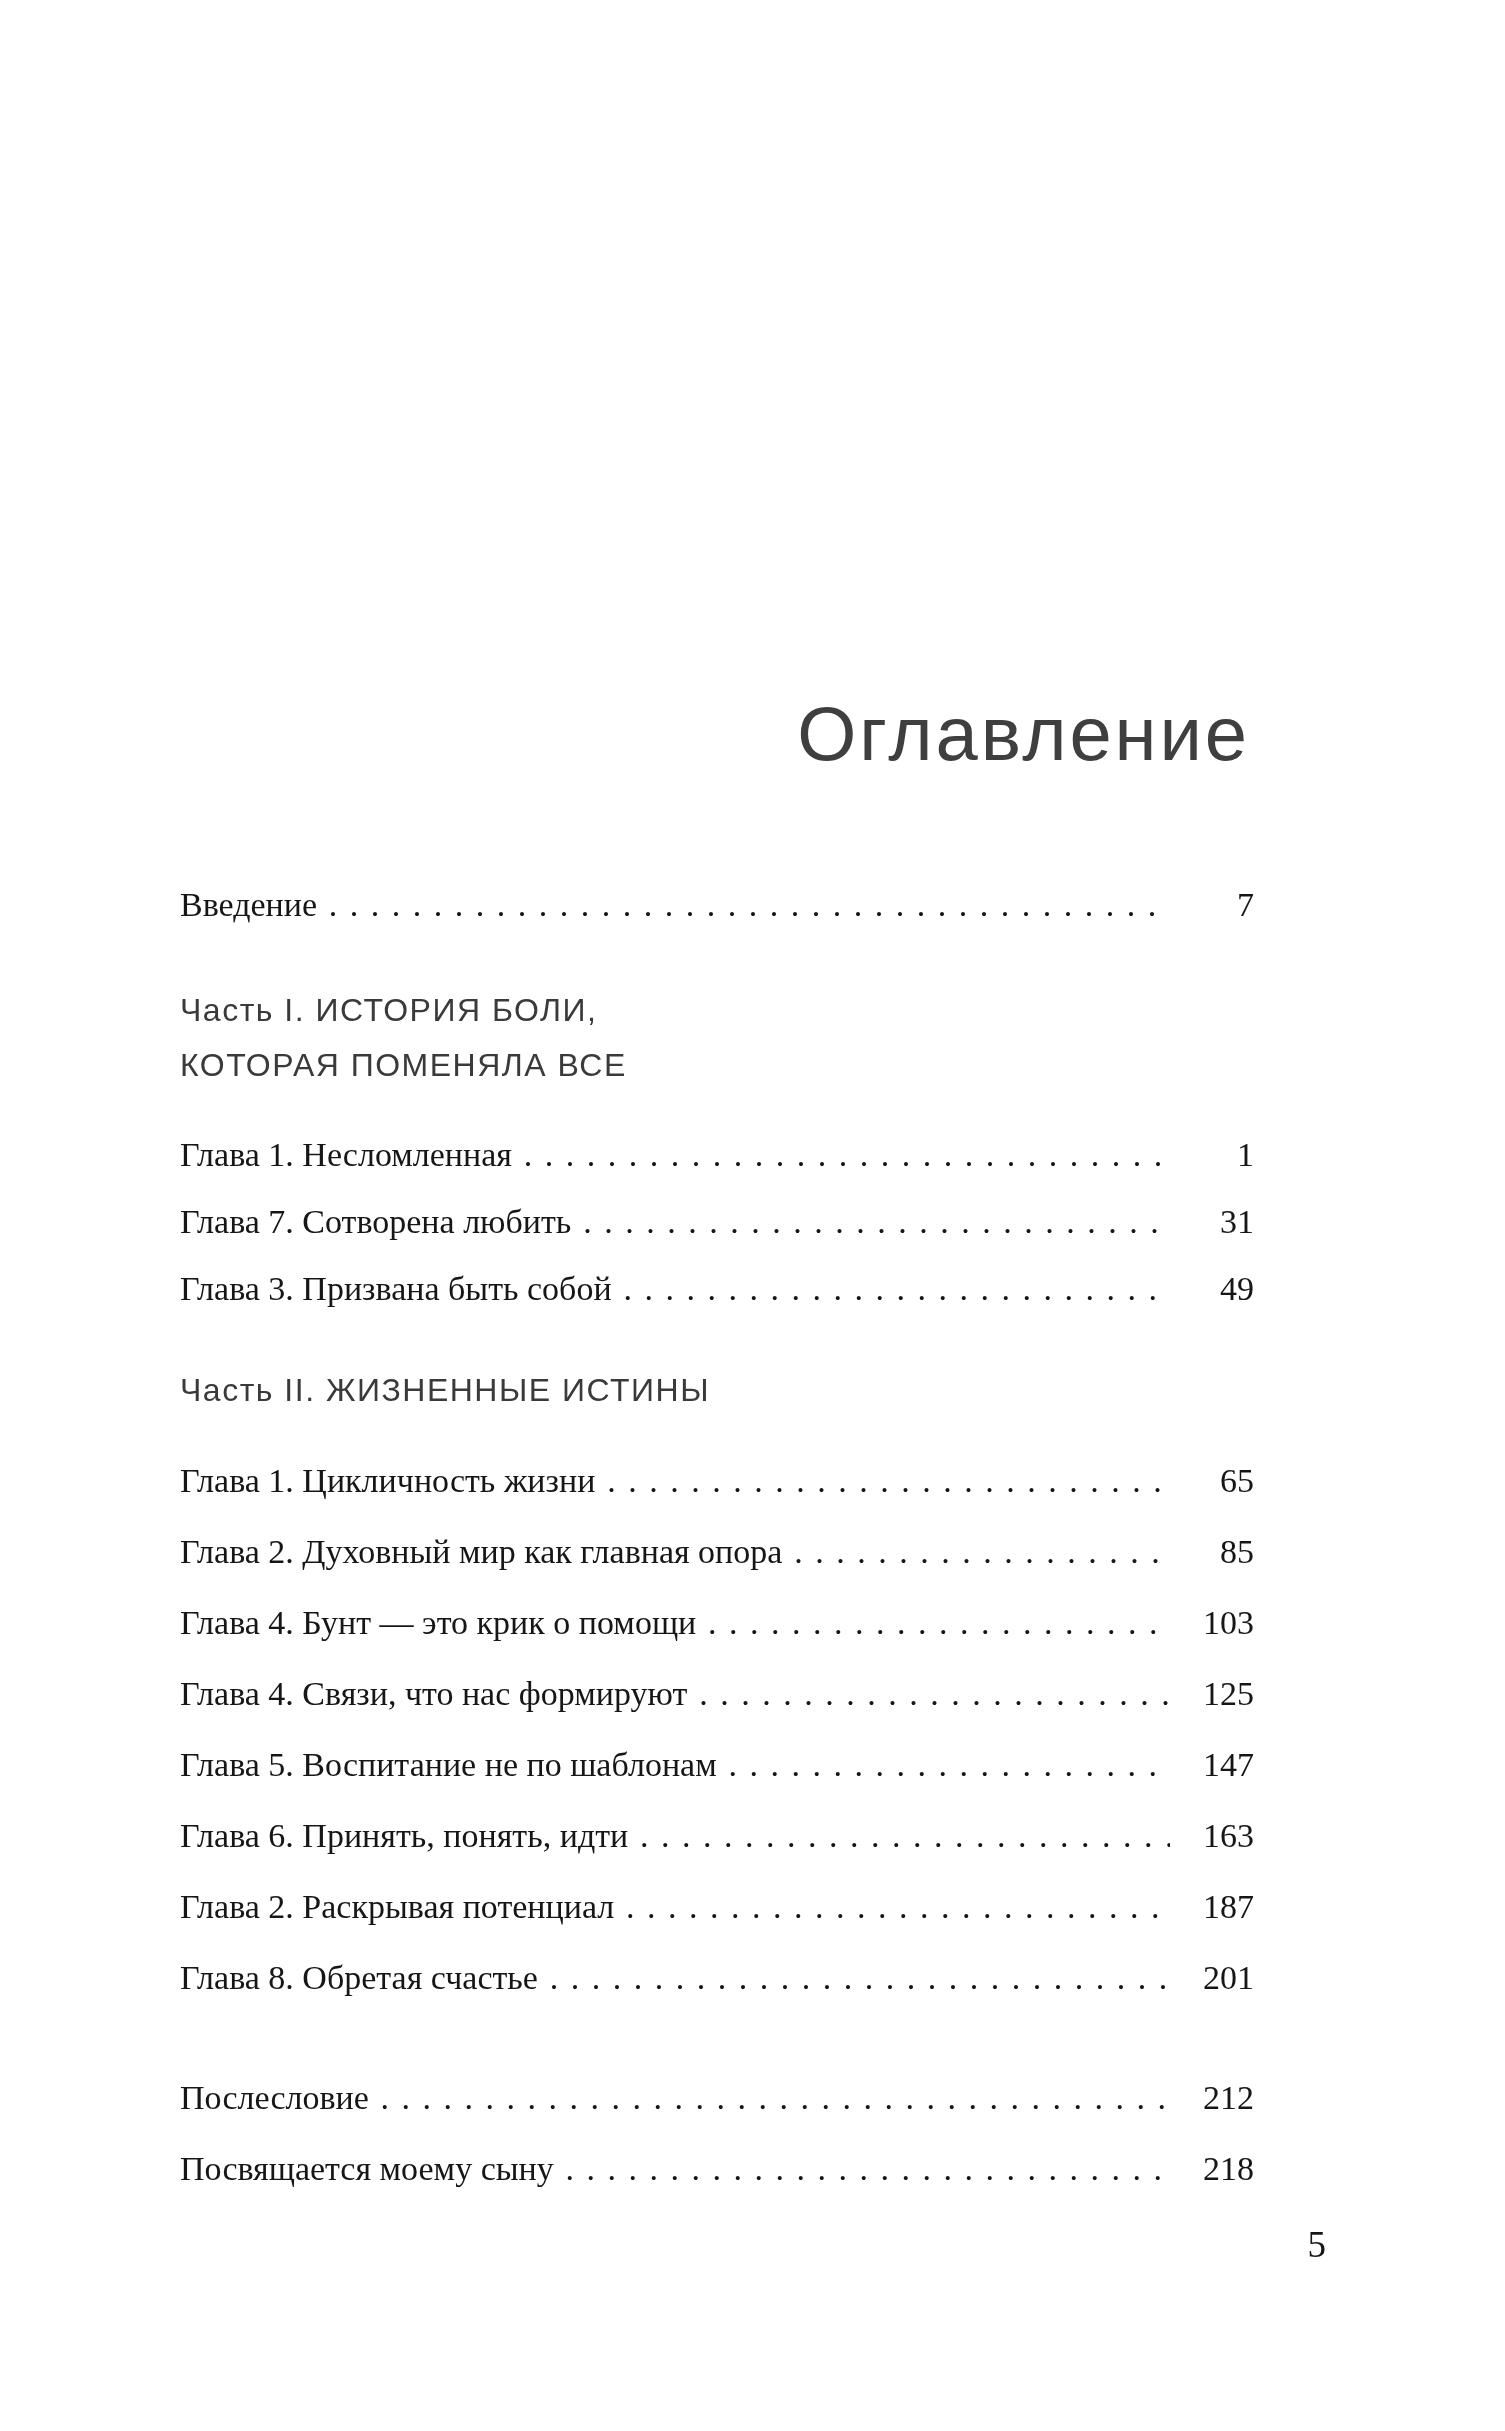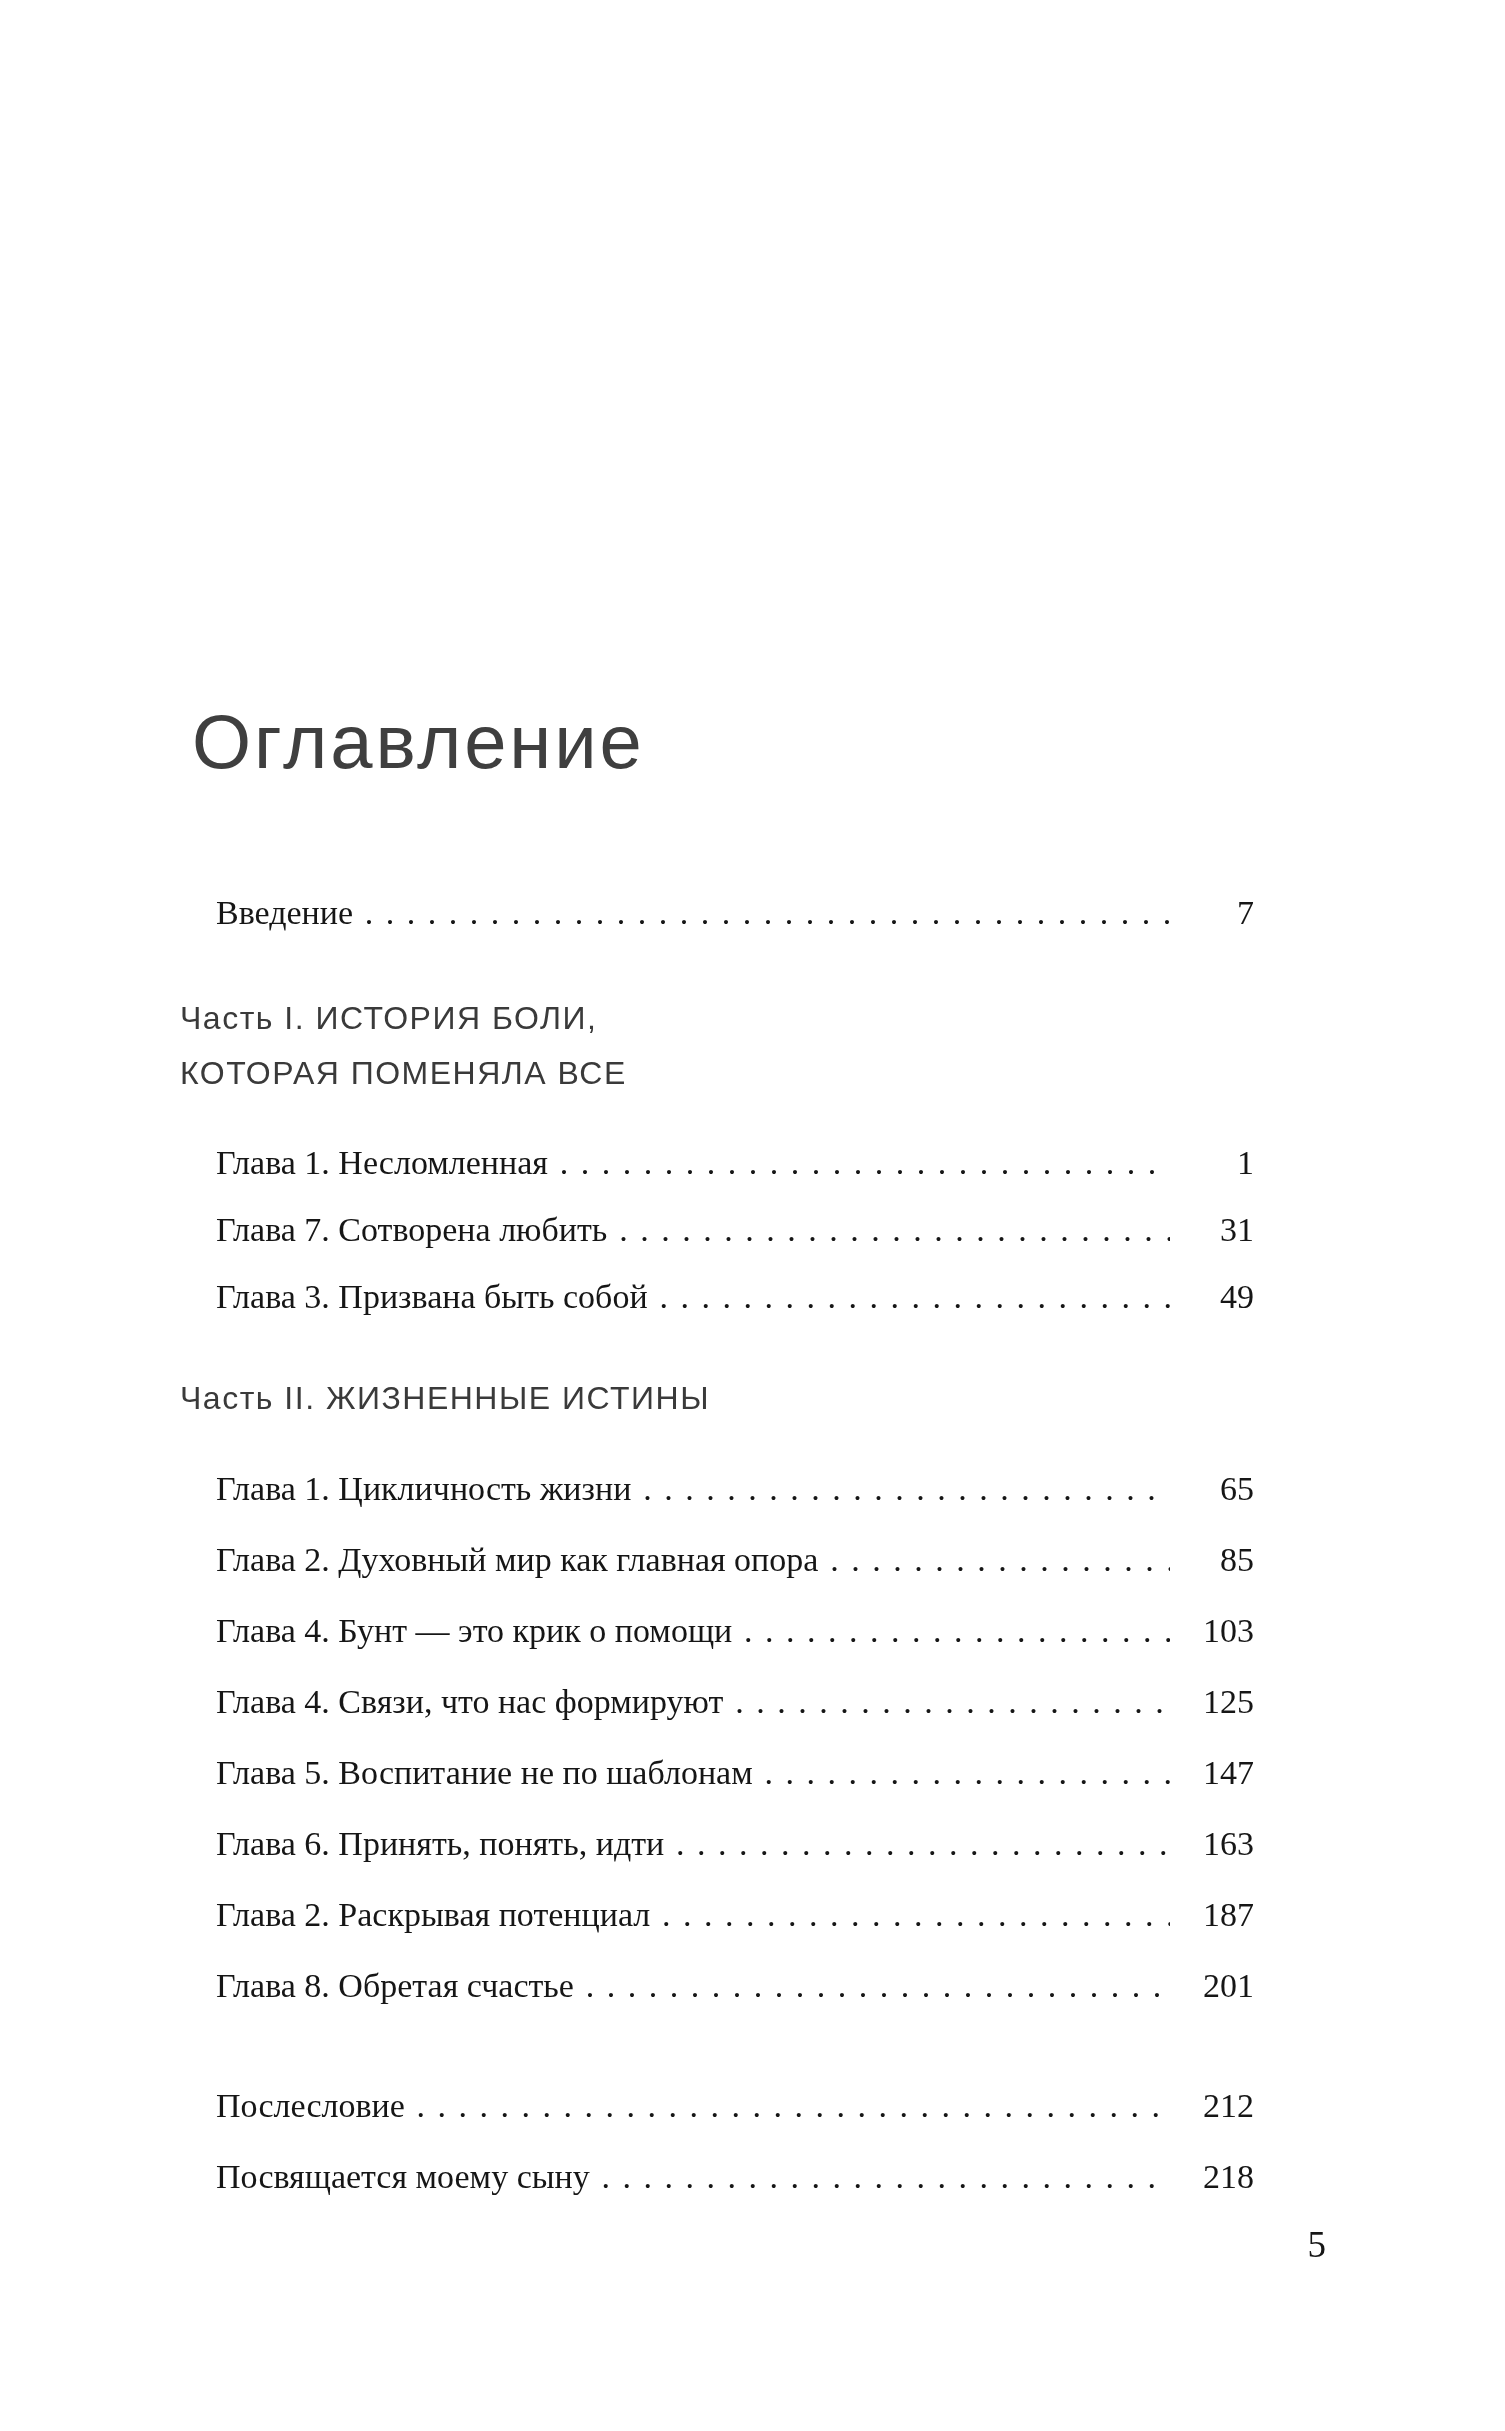--- a/index.html
+++ b/index.html
@@ -16,36 +16,35 @@
     font-family: "Liberation Serif", "DejaVu Serif", serif;
     color: #1c1c1c;
   }
   .content {
     position: absolute;
     left: 180px;
     top: 686px;
     width: 1074px;
   }
   .doc-title {
-    margin: 12px;
+    margin: 4px;
     font-family: "Liberation Sans", "DejaVu Sans", sans-serif;
     font-weight: 300;
     font-size: 76px;
     letter-spacing: 2.9px;
     color: #3f3f3f;
-    text-align: left;
+    text-align: right;
     line-height: 1.15;
   }
   .toc-line {
     display: flex;
     align-items: center;
     font-size: 34px;
     line-height: 67px;
     color: #161616;
-    margin-left: 36px;
   }
   .toc-line.tall { line-height: 71px; }
   .entry-label { white-space: nowrap; }
   .dots {
     flex: 1;
     overflow: hidden;
     white-space: nowrap;
     margin: 0 9.8px 0 11.8px;
     color: #161616;
   }

